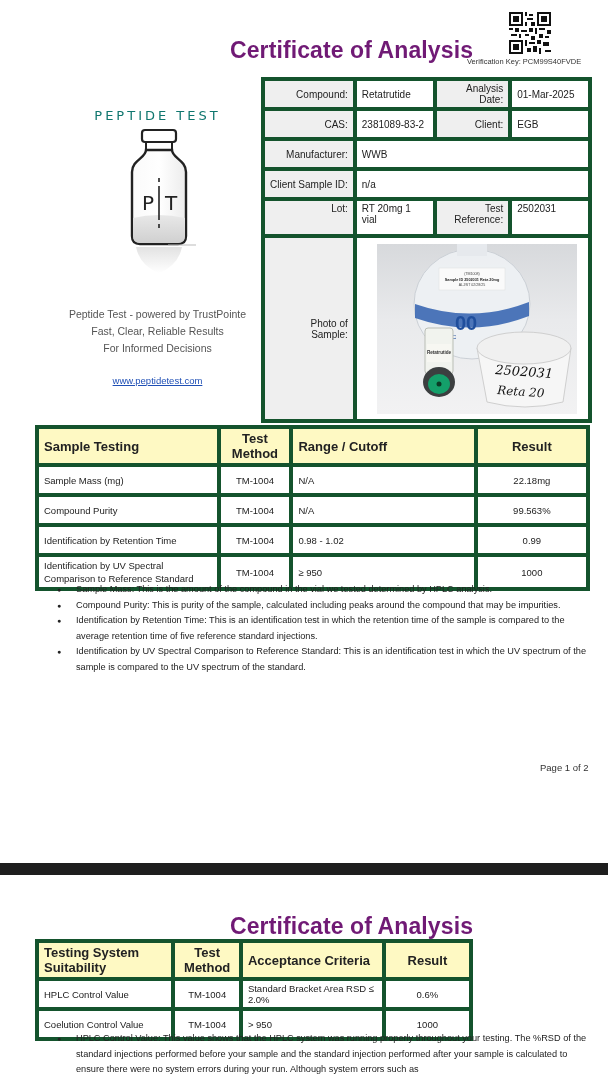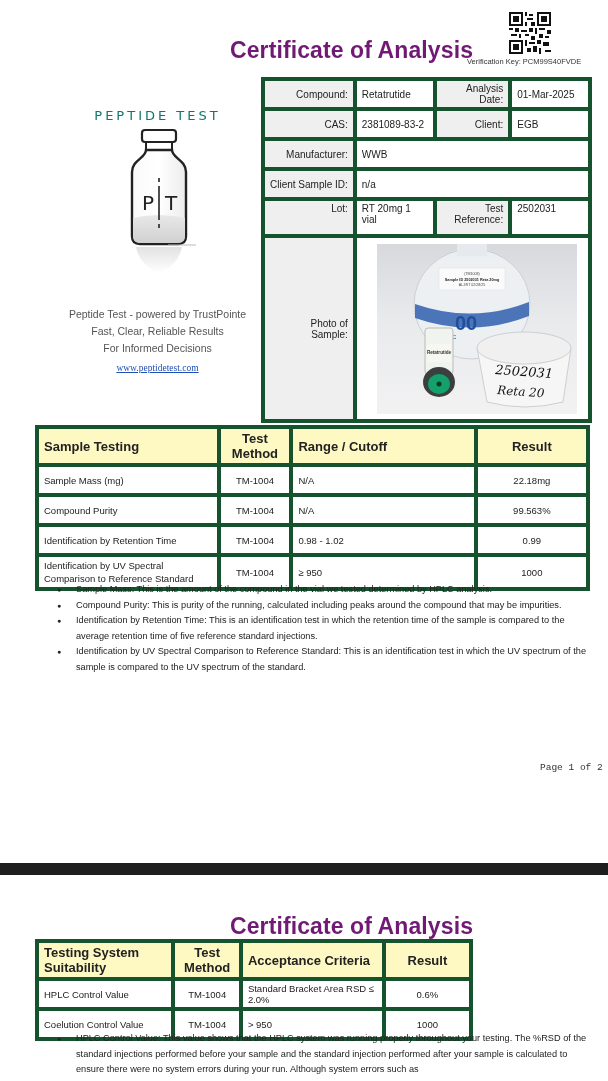--- a/index.html
+++ b/index.html
@@ -104,21 +104,21 @@
     <text x="30" y="82" font-family="DejaVu Sans, sans-serif" font-size="20" fill="#222" text-anchor="middle">P</text>
     <text x="53" y="82" font-family="DejaVu Sans, sans-serif" font-size="20" fill="#222" text-anchor="middle">T</text>
     <path d="M18 119 L64 119 Q60 138 41 145 Q22 138 18 119 Z" fill="url(#refl)" opacity="0.6"></path>
     <line x1="50" y1="117" x2="78" y2="117" stroke="#bbb" stroke-width="1"></line>
   </svg>
 </div>
 <div class="abs" style="left:55px; top:306px; width:205px;">
   <div class="tagline">Peptide Test - powered by TrustPointe</div>
   <div class="tagline">Fast, Clear, Reliable Results</div>
   <div class="tagline">For Informed Decisions</div>
-  <div class="link" style="margin-top:6px;font-family:Liberation Serif, serif;">www.peptidetest.com</div>
+  <div class="link" style="margin-top:18px;">www.peptidetest.com</div>
 </div>
 
 <table class="abs info" style="left:261px; top:77px; width:331px;">
   <colgroup>
       <col style="width:89px">
       <col style="width:82px">
       <col style="width:77px">
       <col style="width:83px">
     </colgroup>
   <tbody>
@@ -217,26 +217,26 @@
       <td style="line-height:13px;">Identification by UV Spectral Comparison to Reference Standard</td>
       <td class="c">TM-1004</td>
       <td>≥ 950</td>
       <td class="c">1000</td>
     </tr>
   </tbody>
 </table>
 
 <ul class="abs notes" style="left:57px; top:582px; width:530px;">
   <li>Sample Mass: This is the amount of the compound in the vial we tested determined by HPLC analysis.</li>
-  <li>Compound Purity: This is purity of the running, calculated including peaks around the compound that may be impurities.</li>
+  <li>Compound Purity: This is purity of the sample, calculated including peaks around the compound that may be impurities.</li>
   <li>Identification by Retention Time: This is an identification test in which the retention time of the sample is compared to the average retention time of five reference standard injections.</li>
   <li>Identification by UV Spectral Comparison to Reference Standard:  This is an identification test in which the UV spectrum of the sample is compared to the UV spectrum of the standard.</li>
 </ul>
 
-<div class="abs pagenum" style="left:540px; top:762px;font-family:Liberation Mono, monospace;">Page 1 of 2</div>
+<div class="abs pagenum" style="left:540px; top:762px;">Page 1 of 2</div>
 
 <div class="abs sep" style="top:863px;"></div>
 
 <div class="abs title" style="left:230px; top:913px;">Certificate of Analysis</div>
 
 <table class="abs tests" style="left:35px; top:939px; width:438px;">
   <colgroup>
       <col style="width:183px">
       <col style="width:73px">
       <col style="width:186px">

